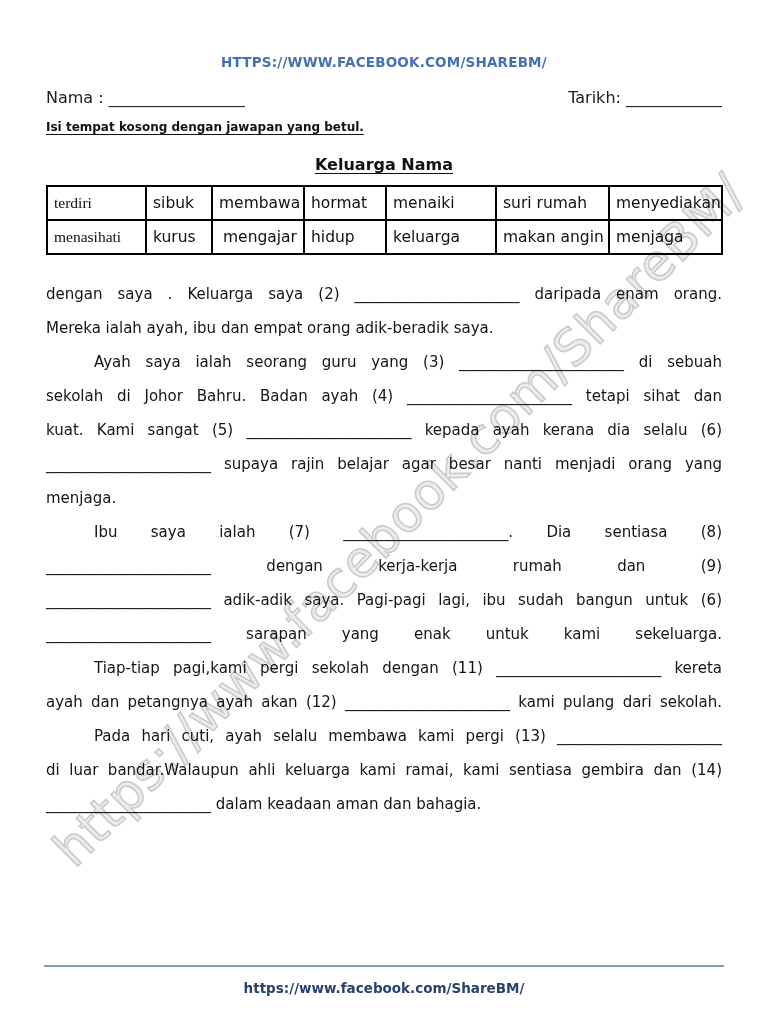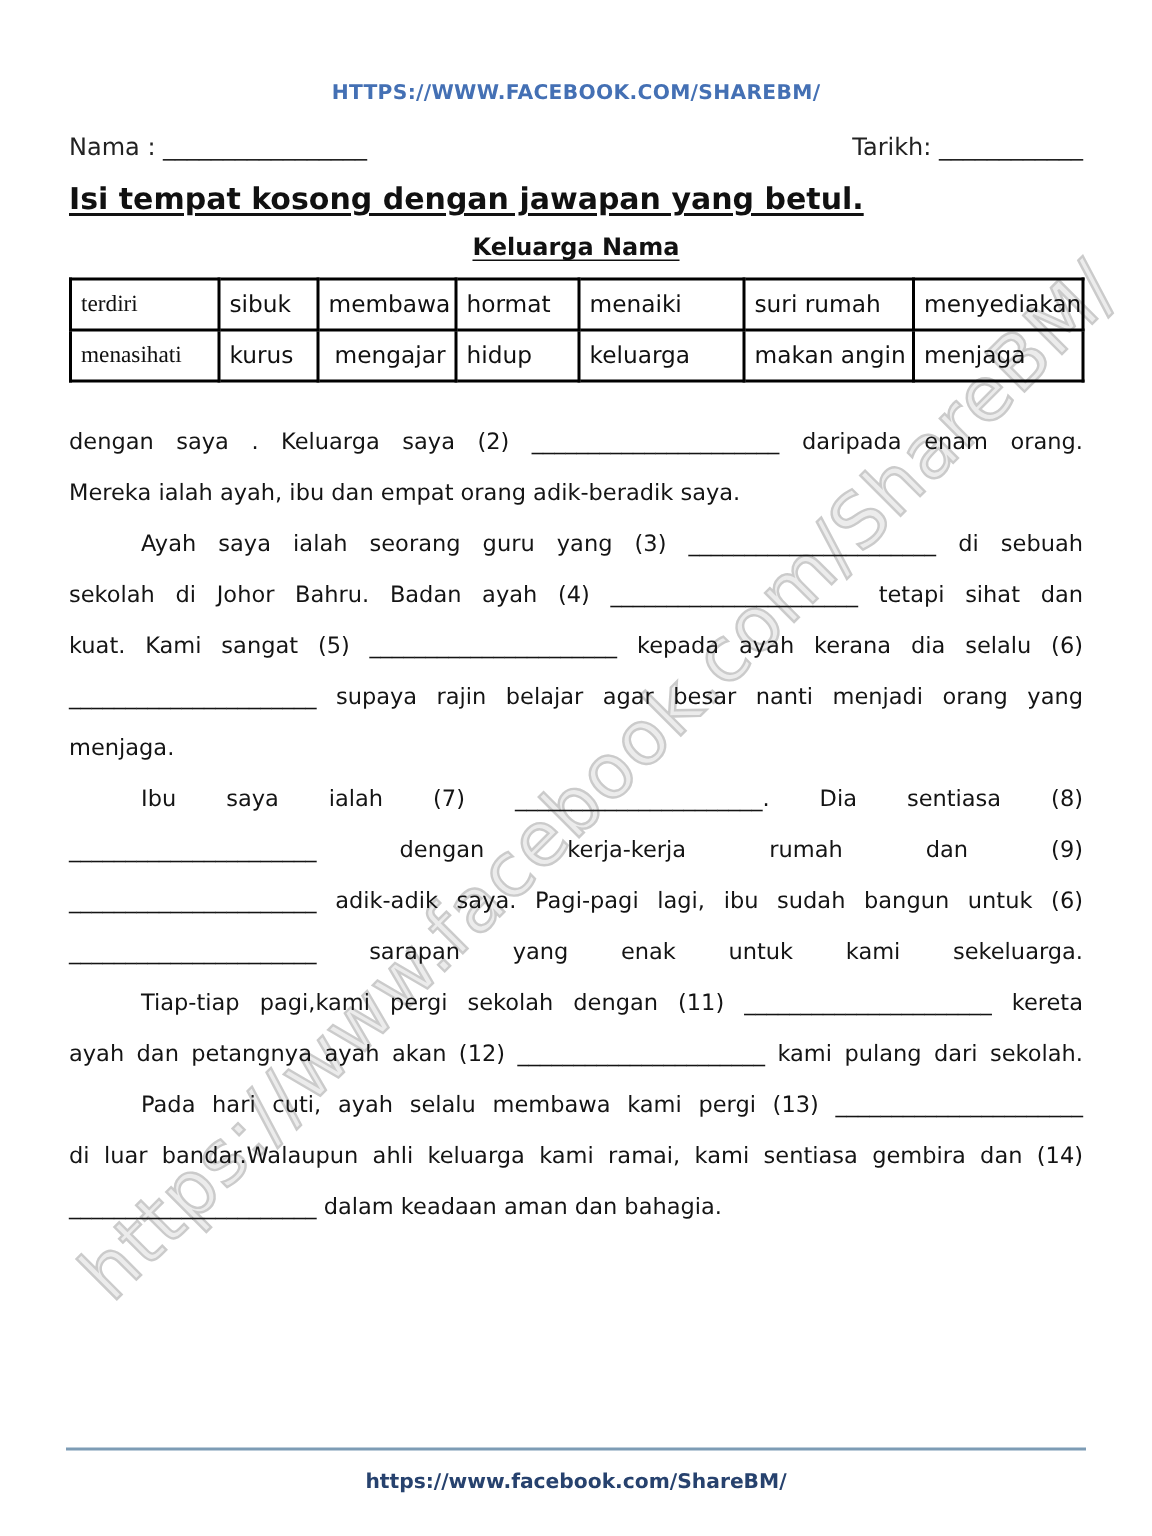--- a/index.html
+++ b/index.html
@@ -23,21 +23,21 @@
     text-align:center; font-size:13.5px; font-weight:bold;
     letter-spacing:0.2px; color:var(--header_url);
   }
   .name-row {
     position:absolute; top:88px; left:46px; width:676px;
     display:flex; justify-content:space-between;
     font-size:16px; color:#222222; z-index:2;
   }
   .instruction {
     position:absolute; top:120px; left:46px;
-    font-size:20px; font-weight:bold;
+    font-size:12px; font-weight:bold;
     text-decoration:underline; text-underline-offset:3px;
     color:#111111; z-index:2;
   }
   .passage-title {
     position:absolute; top:155px; left:0; right:0;
     text-align:center; font-size:16px; font-weight:bold;
     text-decoration:underline; text-underline-offset:3px;
     color:#111111; z-index:2;
   }
   table.word-bank {

